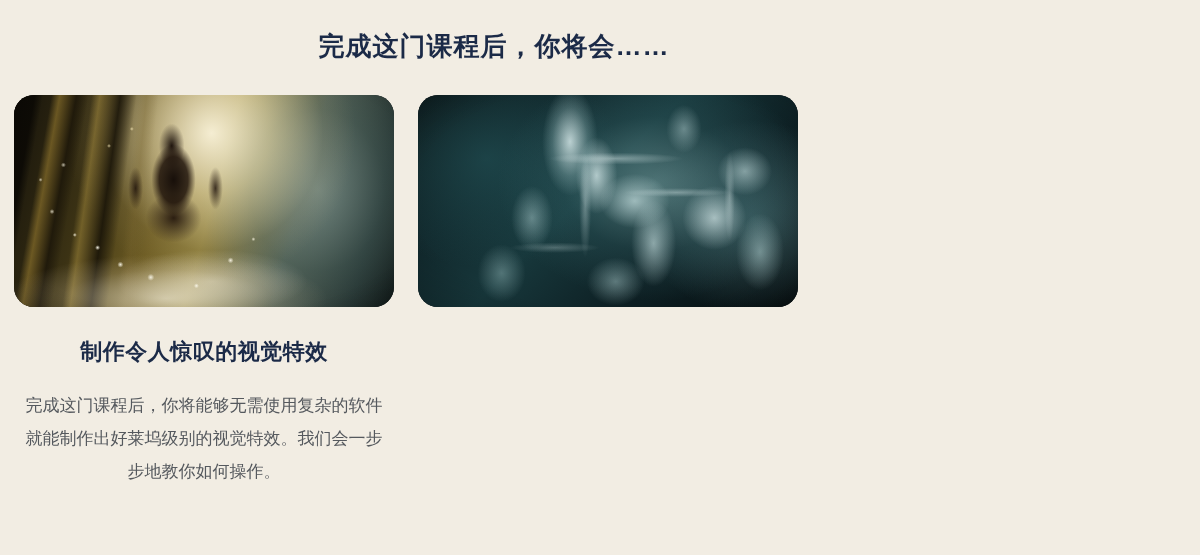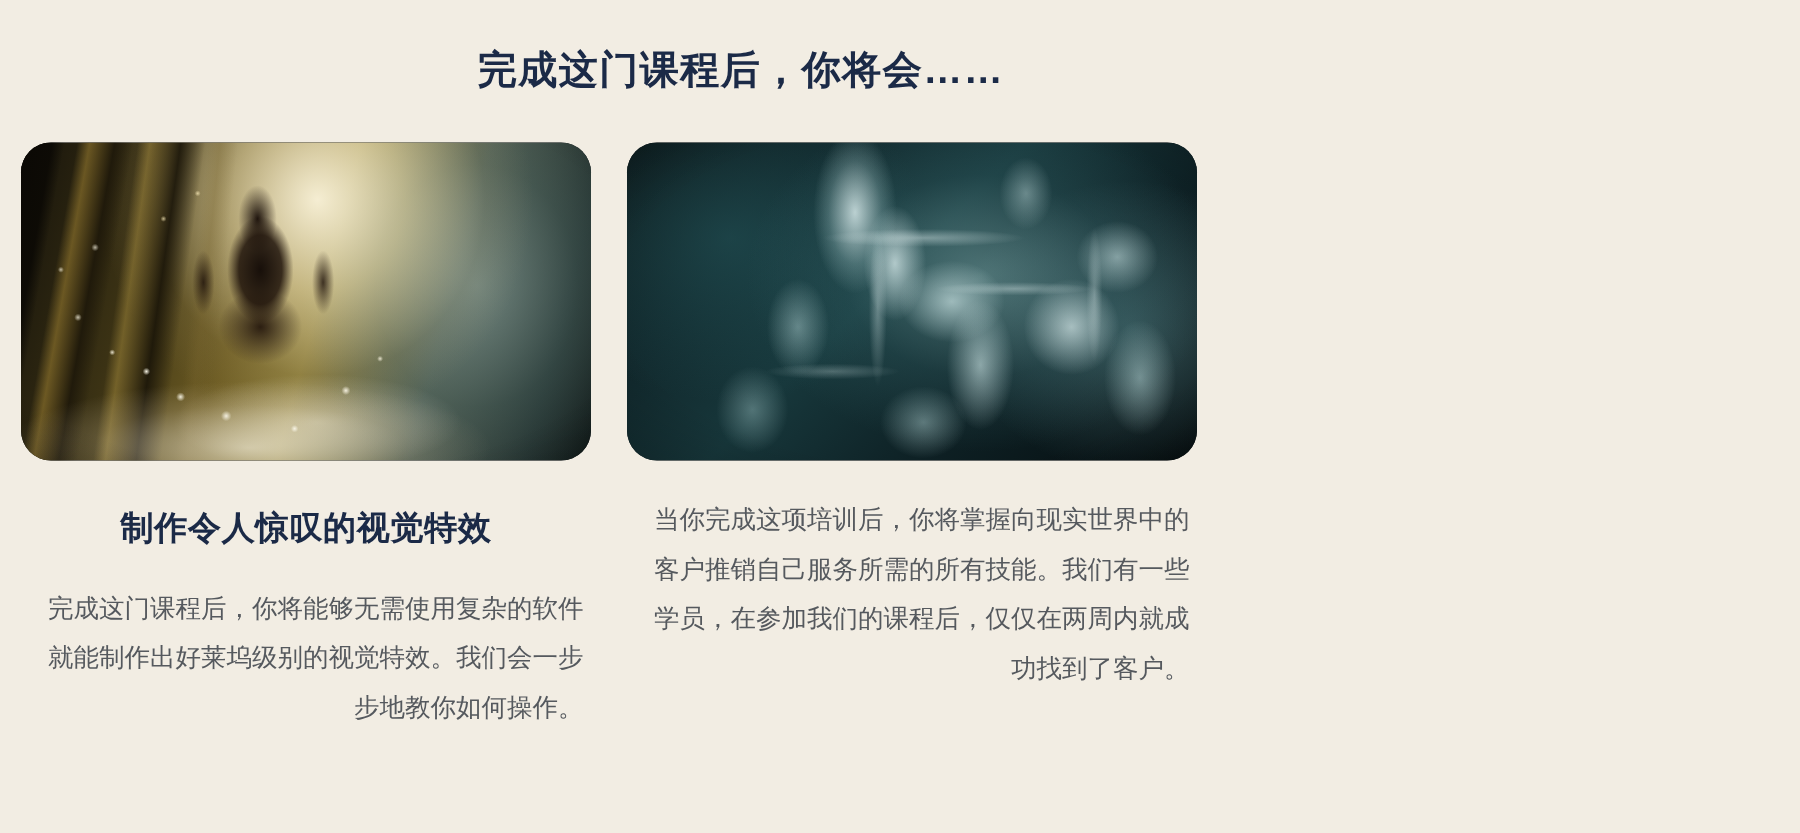--- a/index.html
+++ b/index.html
@@ -166,21 +166,21 @@
     line-height:28px;
     letter-spacing:0.5px;
     white-space:nowrap;
   }
   .card-body {
     margin-top:23px;
     width:370px;
     font-size:17px;
     line-height:33px;
     color:#55595e;
-    text-align:right;
+    text-align:center;
   }
 </style>
 </head>
 <body>
 
 <div class="page">
 
   <div class="section-title">完成这门课程后，你将会……</div>
 
   <div class="cards">
@@ -198,17 +198,16 @@
     </div>
 
 
     <div class="card">
       <div class="thumb">
         <div class="layer img3-base"></div>
         <div class="layer img3-smoke"></div>
         <div class="layer img3-wisps"></div>
         <div class="layer img3-vig"></div>
       </div>
-      <div class="card-body">当你完成这项培训后，你将掌握向现实世界中的客户推销自己服务所需的所有技能。我们有一些学员，在参加我们的课程后，仅仅在两周内就成功找到了客户。</div>
     </div>
 
   </div>
 </div>
 
 </body></html>

